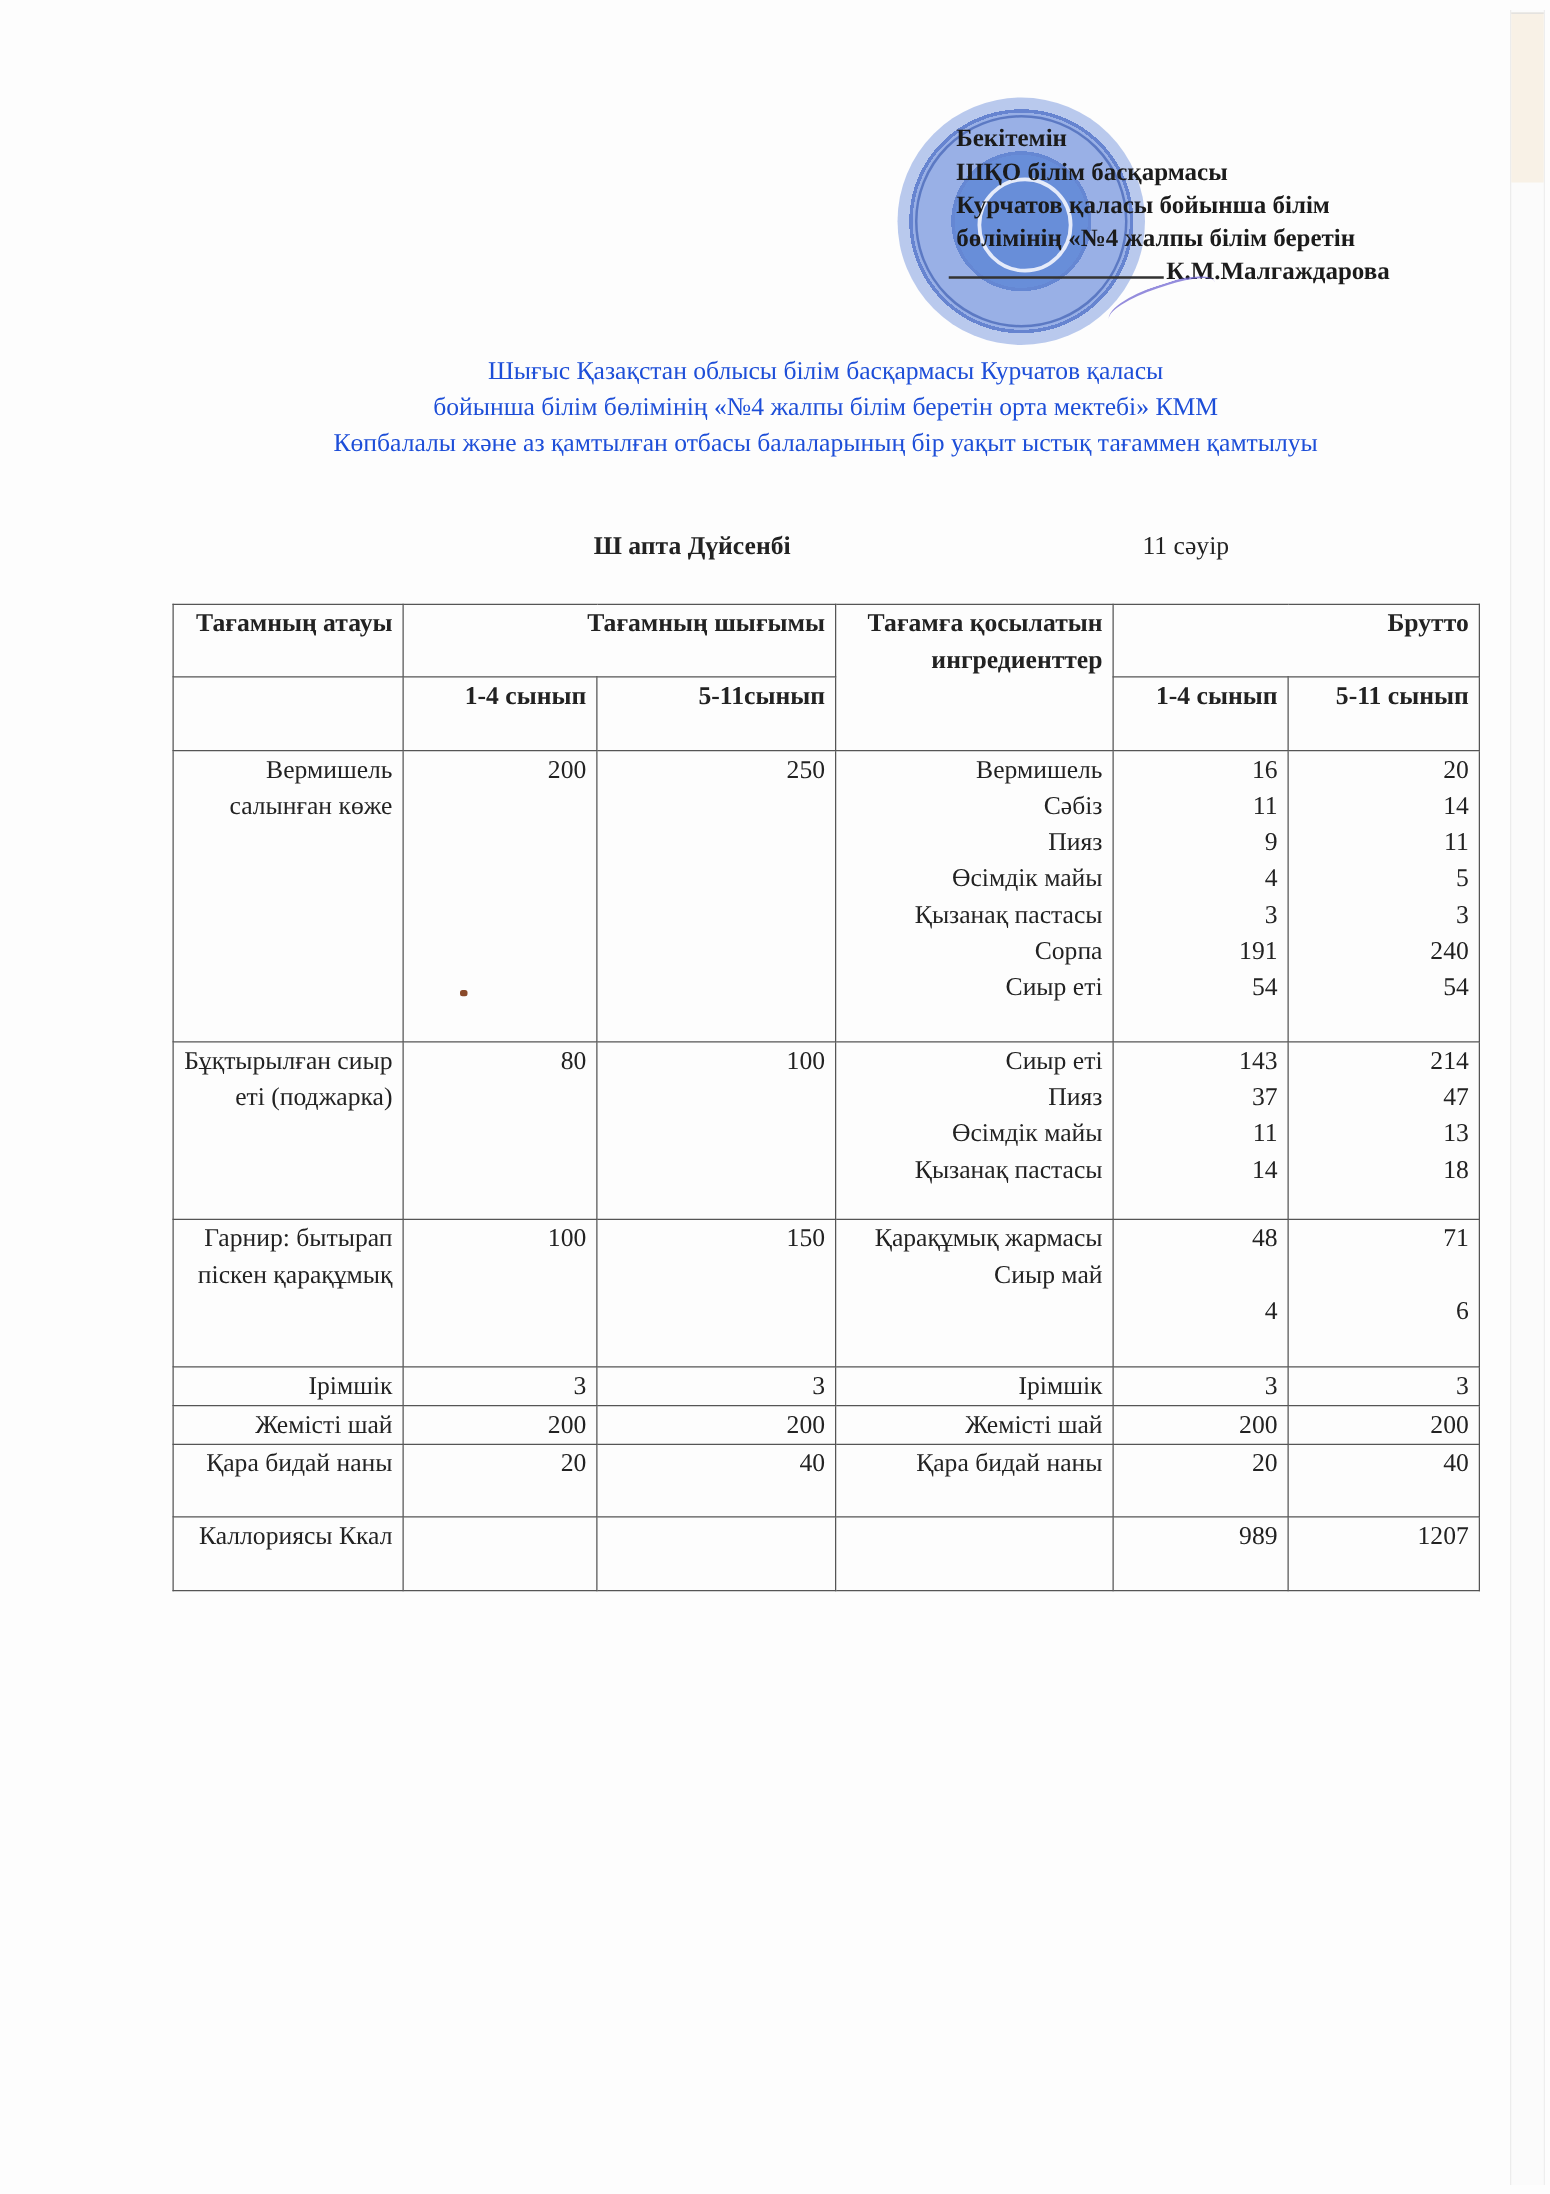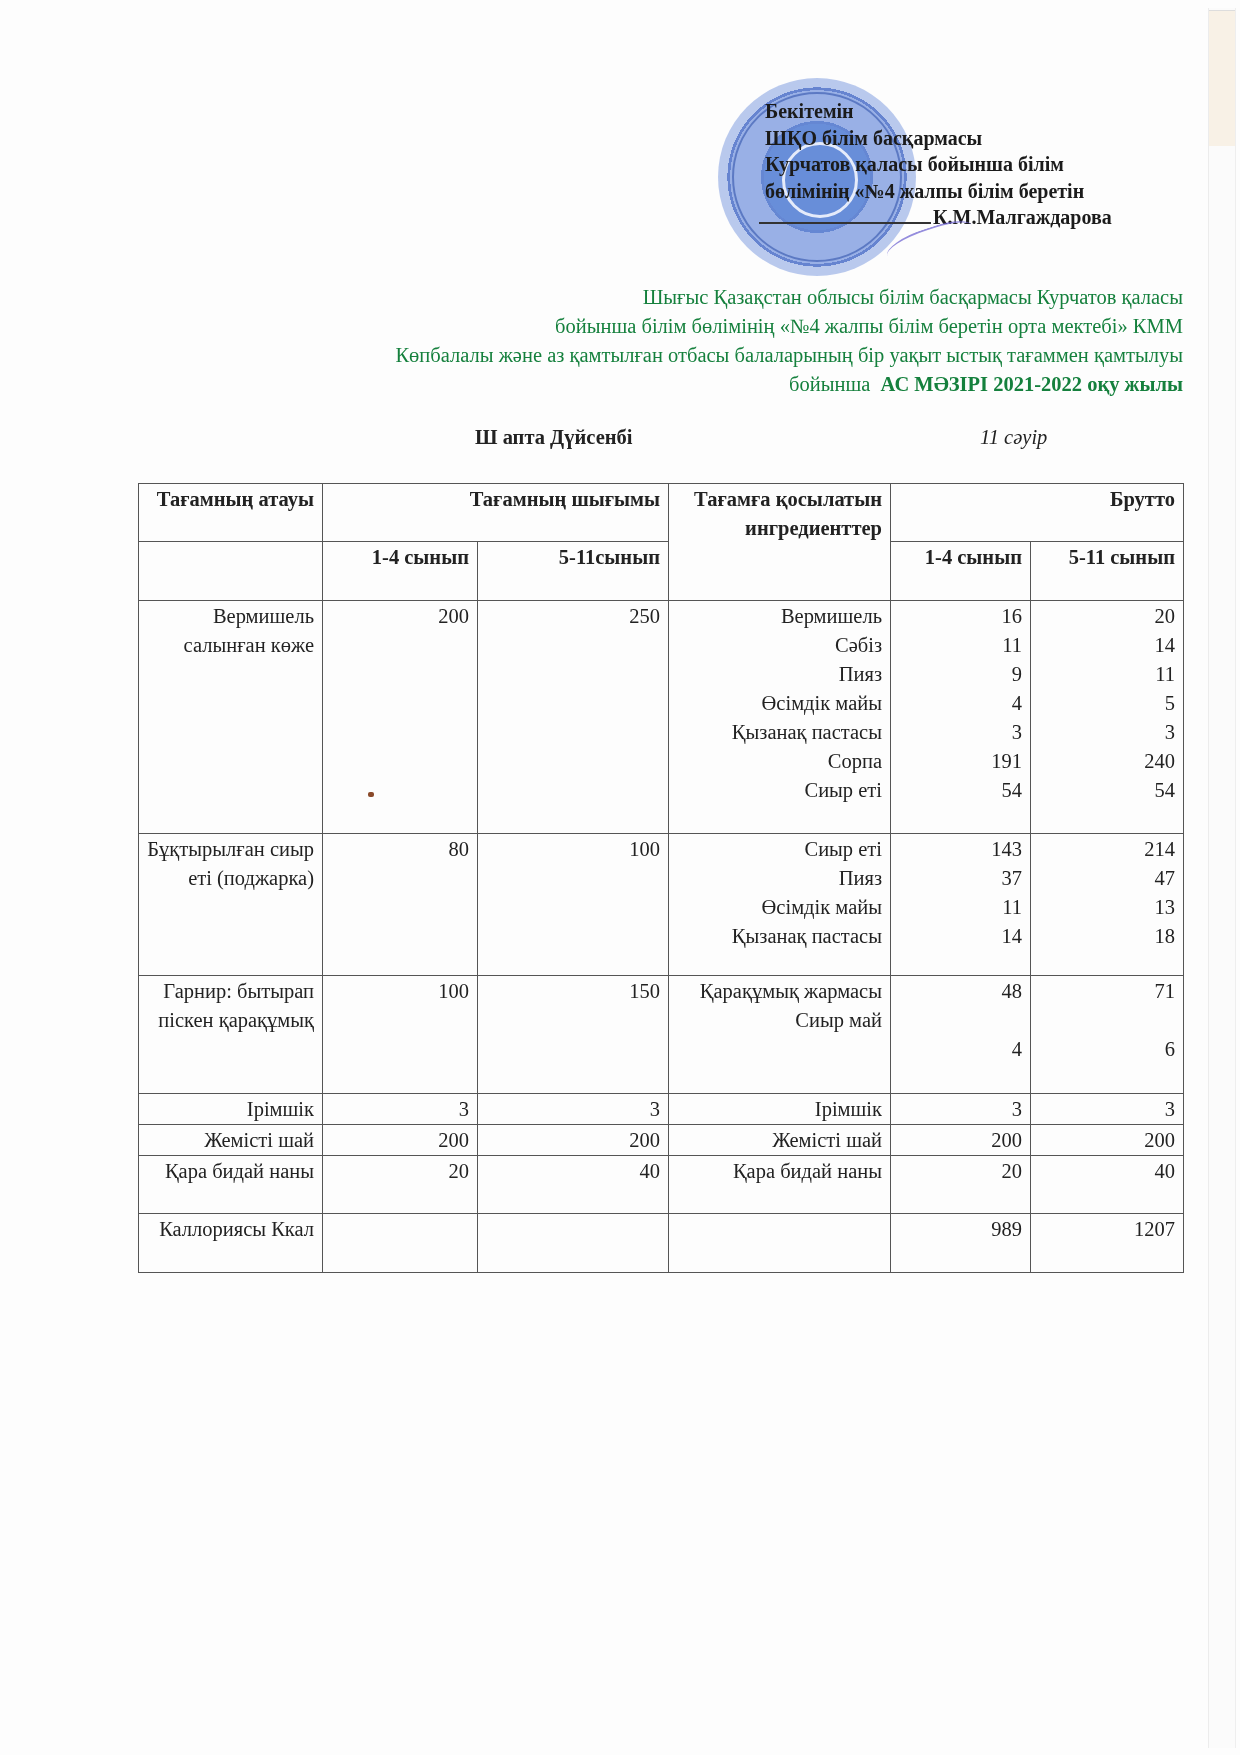--- a/index.html
+++ b/index.html
@@ -25,29 +25,29 @@
   .approval {
     position: absolute; left: 765px; top: 98px; font-weight: bold; font-size: 20px; line-height: 26.5px; color: #1b1b1b;
   }
   .approval .sig-line { display: inline-block; width: 172px; border-bottom: 2px solid #333; margin-right: 2px; vertical-align: baseline; }
   .approval .signature {
     position: absolute; left: 120px; top: 130px; width: 90px; height: 26px;
     border-top: 2px solid #6a5fd0; border-radius: 50% 40% 0 0; transform: rotate(-18deg); opacity: .7;
   }
 
   .title {
-    position: absolute; left: 138px; width: 1045px; top: 283px; text-align: right;
-    font-size: 20.5px; line-height: 29px; color: #15803d;
+    position: absolute; left: 138px; width: 1045px; top: 283px; text-align: center;
+    font-size: 20.5px; line-height: 29px; color: #1d4ed8;
   }
   .title b { font-weight: bold; }
   .subtitle {
     position: absolute; top: 426px; font-size: 20.5px;
   }
   .week { left: 475px; font-weight: bold; }
-  .date { left: 980px; font-style: italic; }
+  .date { left: 914px; }
 
   table.menu {
     position: absolute; left: 138px; top: 483px; border-collapse: collapse; table-layout: fixed;
     font-size: 20.5px; line-height: 29px;
   }
   table.menu td, table.menu th {
     border: 1.5px solid #555; vertical-align: top; text-align: right; padding: 1px 8px 0 8px;
     font-weight: normal;
   }
   table.menu th { font-weight: bold; }
@@ -75,24 +75,20 @@
   <div style="margin-left:-6px;">
     <span class="sig-line"></span><span>К.М.Малгаждарова</span>
   </div>
   <div class="signature"></div>
 </div>
 
 <div class="title">
   <div>Шығыс Қазақстан облысы білім басқармасы Курчатов қаласы</div>
   <div>бойынша білім бөлімінің «№4 жалпы білім беретін орта мектебі» КММ</div>
   <div>Көпбалалы және аз қамтылған отбасы балаларының бір уақыт ыстық тағаммен қамтылуы</div>
-  <div>
-    <span>бойынша</span>&nbsp;
-    <b>АС МӘЗІРІ 2021-2022 оқу жылы</b>
-  </div>
 </div>
 
 <div class="subtitle week">Ш апта Дүйсенбі</div>
 <div class="subtitle date">11 сәуір</div>
 
 <div class="speck"></div>
 
 <table class="menu">
   <colgroup>
     <col style="width:184px">

